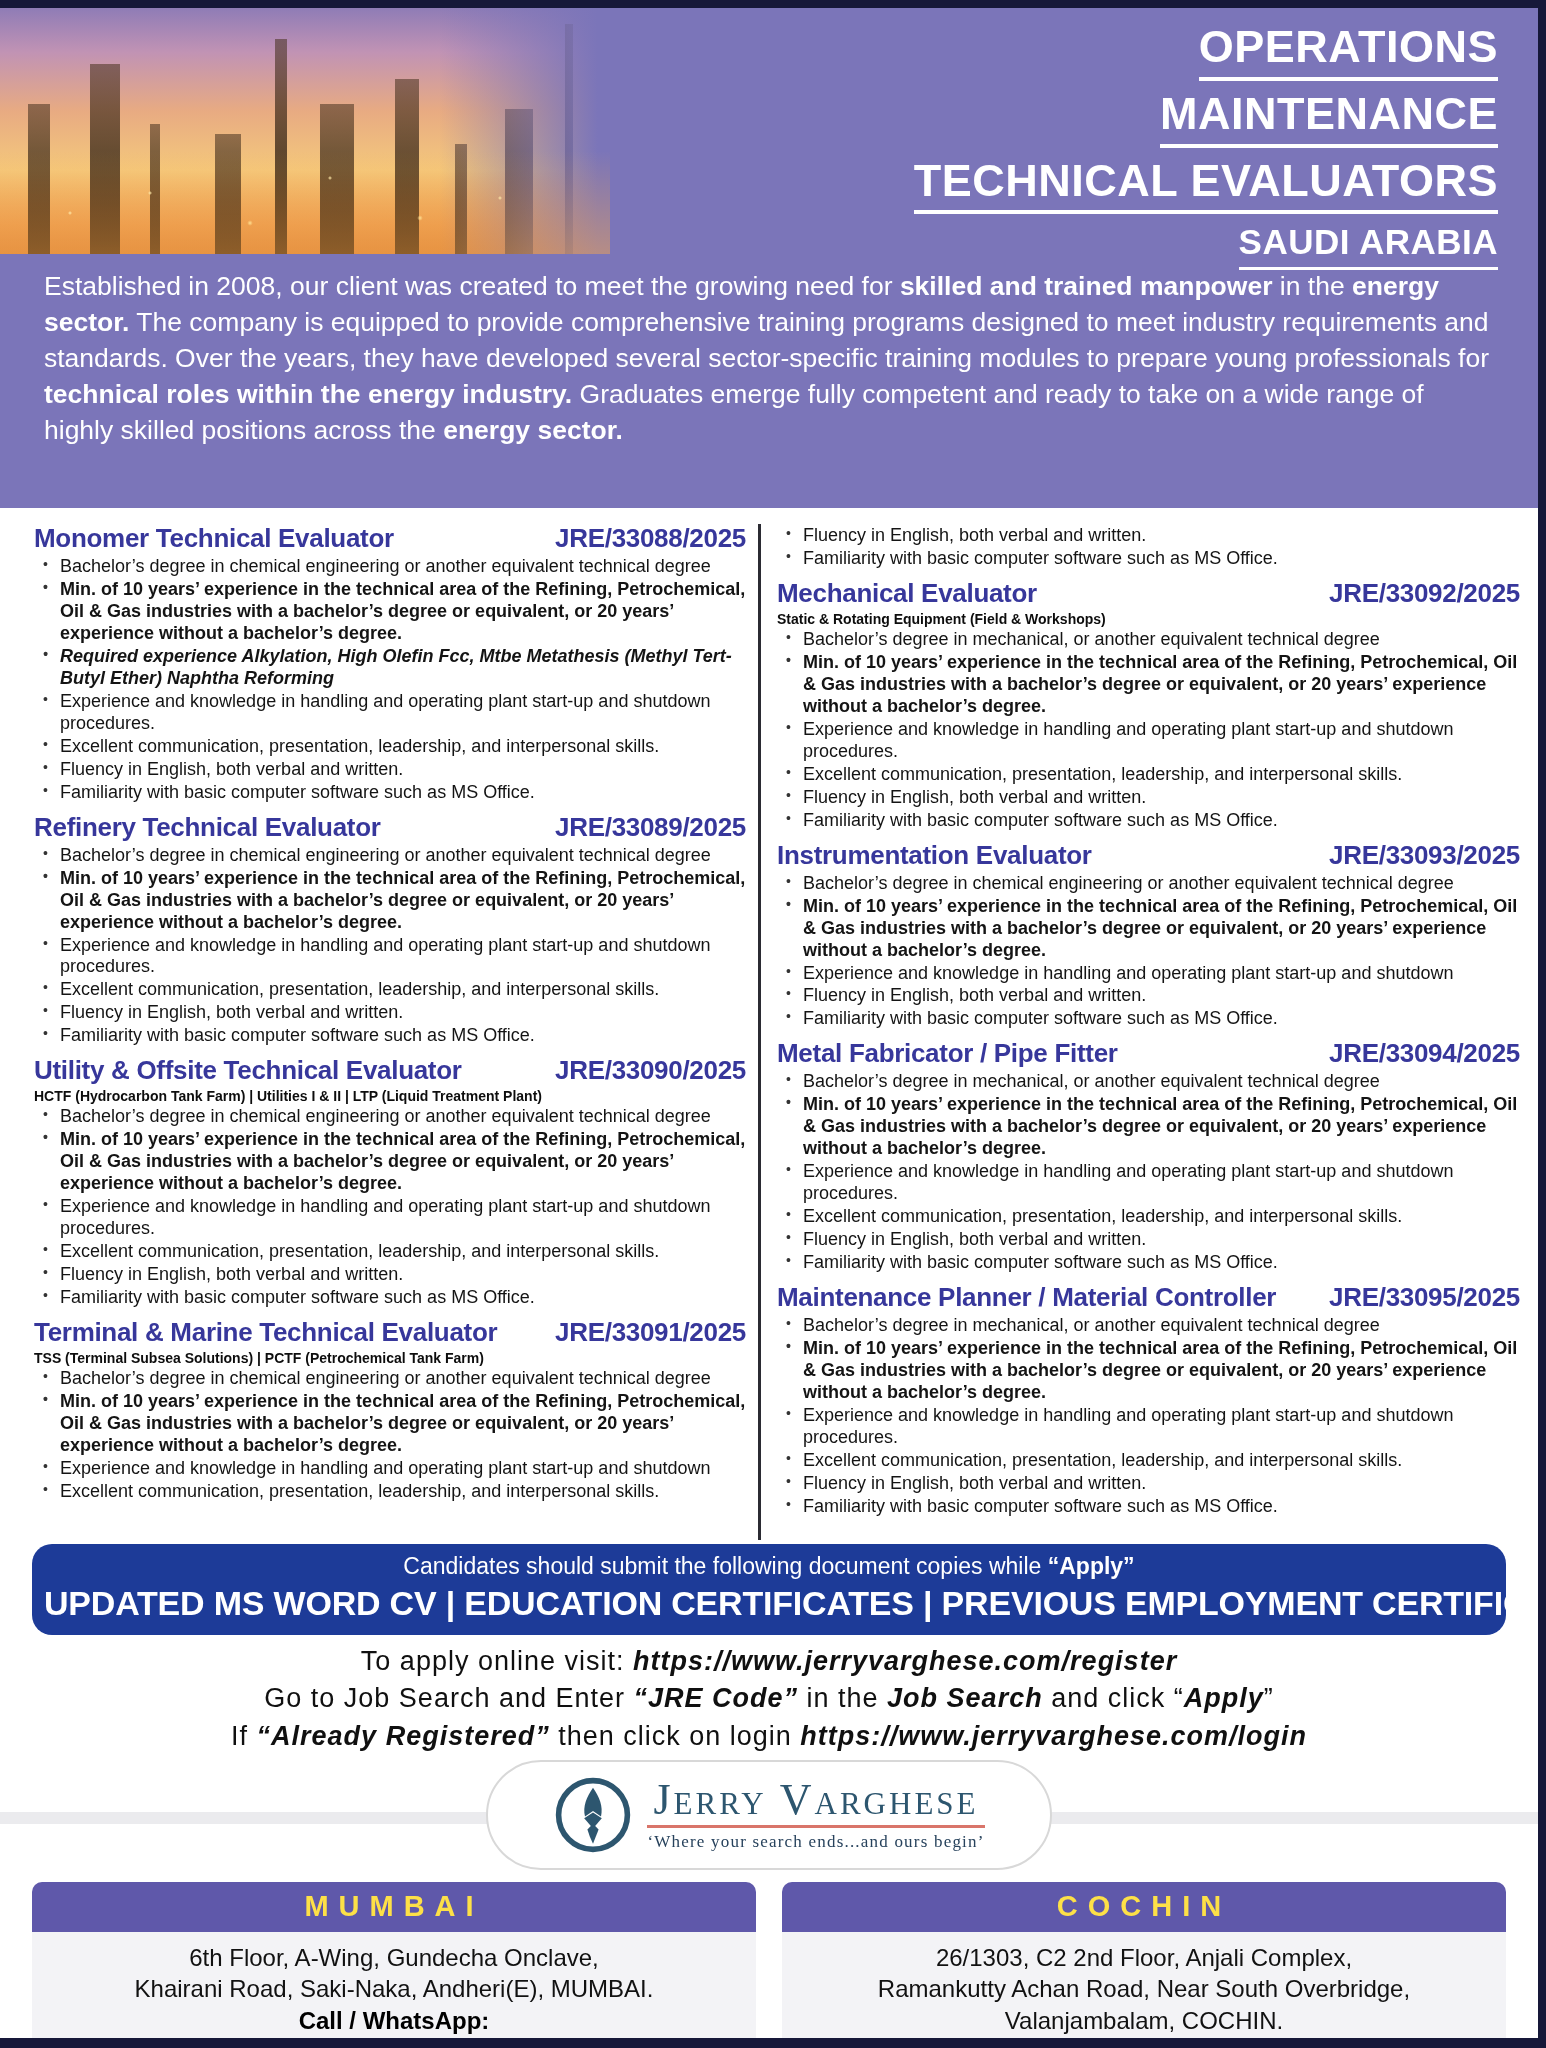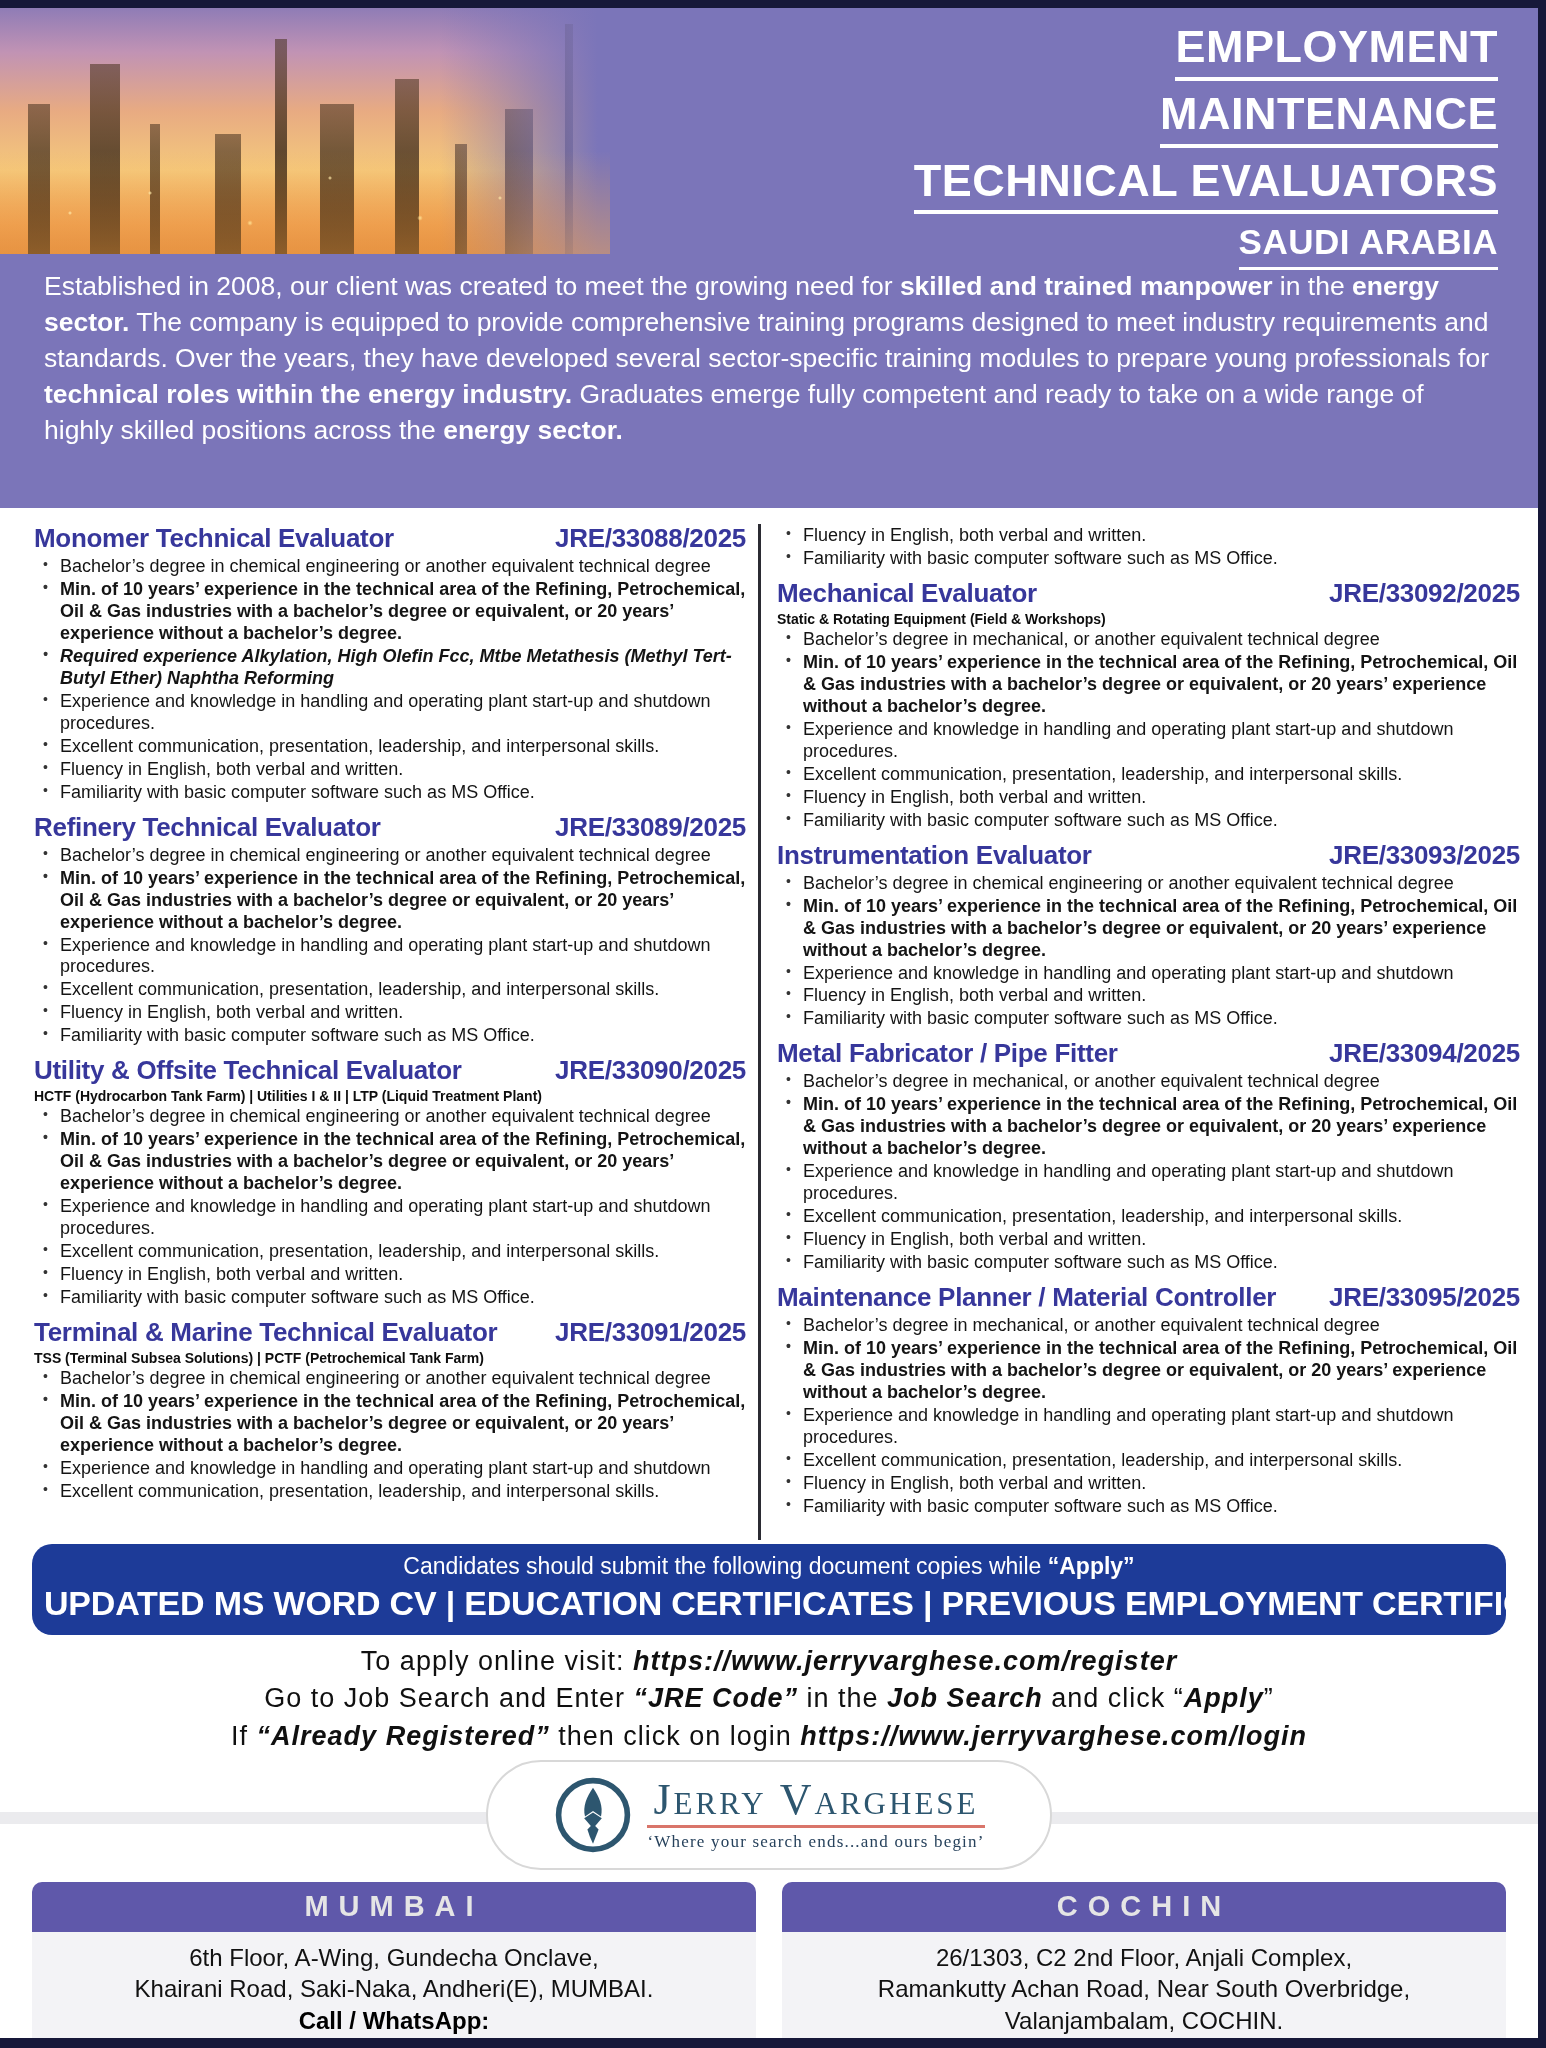--- a/index.html
+++ b/index.html
@@ -59,21 +59,21 @@
   .logo-row::before{content:"";position:absolute;left:0;right:0;top:52px;height:12px;background:#ebebee;}
   .logo-capsule{position:relative;z-index:1;width:566px;height:110px;background:#fff;border:2px solid #d8d8d8;
                 border-radius:58px;display:flex;align-items:center;justify-content:center;gap:14px;box-sizing:border-box;}
   .logo-text{text-align:center;}
   .logo-name{font-family:"Liberation Serif",serif;font-variant:small-caps;font-size:44px;line-height:1;
              letter-spacing:3px;color:#2d566f;border-bottom:3px solid #d9756a;padding-bottom:3px;}
   .logo-tagline{font-family:"Liberation Serif",serif;font-size:17px;letter-spacing:1.2px;color:#27425c;margin-top:4px;}
   
   .offices{display:flex;gap:26px;margin:10px 32px 0;}
   .office{flex:1;border-radius:10px 10px 4px 4px;overflow:hidden;background:#f3f3f6;}
-  .office-head{background:#5f58aa;color:#e5e5e5;font-weight:700;font-size:29px;letter-spacing:10px;
+  .office-head{background:#5f58aa;color:#fde047;font-weight:700;font-size:29px;letter-spacing:10px;
                text-align:center;padding:8px 0 9px;}
   .office-body{text-align:center;padding:10px 8px 14px;font-size:24px;line-height:1.3;color:#111;}
   .office-body p{margin:0;}
   .call-label{font-weight:700;color:#000;}
   .phones{font-weight:700;color:#1d4fa0;font-size:25px;}
 </style>
 </head>
 <body>
 
 <div class="page">
@@ -85,21 +85,21 @@
       <div class="tw" style="left:150px;width:10px;height:130px"></div>
       <div class="tw" style="left:215px;width:26px;height:120px"></div>
       <div class="tw" style="left:275px;width:12px;height:215px"></div>
       <div class="tw" style="left:320px;width:34px;height:150px"></div>
       <div class="tw" style="left:395px;width:24px;height:175px"></div>
       <div class="tw" style="left:455px;width:12px;height:110px"></div>
       <div class="tw" style="left:505px;width:28px;height:145px"></div>
       <div class="tw" style="left:565px;width:8px;height:230px"></div>
     </div>
     <div class="titles">
-      <div class="title-row"><span class="title-main">EMPLOYMENT</span></div>
+      <div class="title-row"><span class="title-main">OPERATIONS</span></div>
       <div class="title-row"><span class="title-main">MAINTENANCE</span></div>
       <div class="title-row"><span class="title-main">TECHNICAL EVALUATORS</span></div>
       <div class="title-row"><span class="title-loc">SAUDI ARABIA</span></div>
     </div>
     <p class="intro"><span class="n">Established in 2008, our client was created to meet the growing need for </span><span class="b">skilled and trained manpower</span><span class="n"> in the </span><span class="b">energy sector.</span><span class="n"> The company is equipped to provide comprehensive training programs designed to meet industry requirements and standards. Over the years, they have developed several sector-specific training modules to prepare young professionals for </span><span class="b">technical roles within the energy industry.</span><span class="n"> Graduates emerge fully competent and ready to take on a wide range of highly skilled positions across the </span><span class="b">energy sector.</span></p>
   </div>
 
   <div class="jobs">
     <div class="col-left">
         <section class="job">

